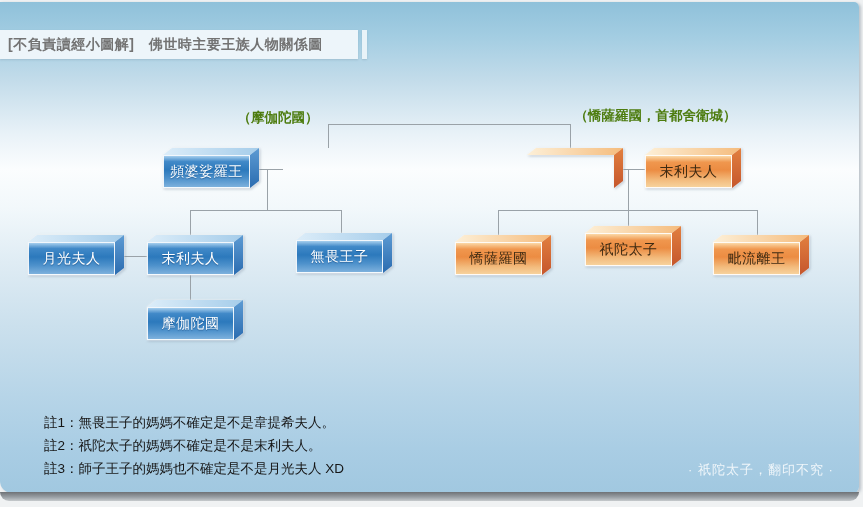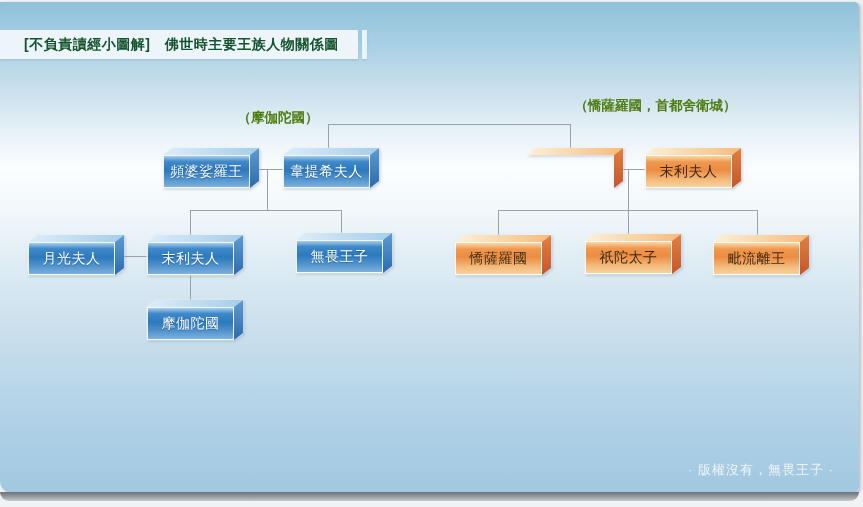--- a/index.html
+++ b/index.html
@@ -22,36 +22,36 @@
   .card-bottom-edge {
     position:absolute; left:0; top:492px; width:859px; height:9px;
     border-radius:0 0 14px 14px;
     background:linear-gradient(180deg,#6e7276 0%, #989ea3 55%, #c6cacd 100%);
   }
 
   
   .banner {
     position:absolute; left:0; top:30px; width:358px; height:29px;
     background:#edf5fa; box-shadow:0 1px 2px rgba(60,90,110,.18);
-    line-height:29px; padding-left:24px;
-    font-size:14px; font-weight:bold; letter-spacing:.5px; color:#14532d;
+    line-height:29px; padding-left:8px;
+    font-size:14px; font-weight:bold; letter-spacing:.5px; color:#737373;
     white-space:pre;
   }
   .banner-bar {
     position:absolute; left:362px; top:30px; width:5px; height:29px;
     background:#e9f3f8; box-shadow:0 1px 2px rgba(60,90,110,.18);
   }
 
   
   .region-label {
     position:absolute; font-size:13.5px; font-weight:bold; color:#4d7c0f;
     text-align:center; white-space:nowrap;
   }
   .label-magadha { left:223px; top:109px; width:110px; }
-  .label-kosala  { left:558px; top:97px; width:195px; }
+  .label-kosala  { left:558px; top:107px; width:195px; }
 
   
   .line { position:absolute; background:#9aa2a8; }
 
   
   .node {
     position:absolute; width:96px; height:40px;
     filter:drop-shadow(0 0 1px rgba(255,255,255,.95)) drop-shadow(1px 1px 1px rgba(80,100,125,.35));
   }
   .node .face-top  { position:absolute; left:0; top:0; width:96px; height:7px;
@@ -116,25 +116,20 @@
   <div class="line" style="left:628px;top:169px;width:1px;height:67px"></div>
   <div class="line" style="left:498px;top:210px;width:259px;height:1px"></div>
   <div class="line" style="left:498px;top:210px;width:1px;height:26px"></div>
   <div class="line" style="left:757px;top:210px;width:1px;height:26px"></div>
 
   <div class="node blue" style="left:163px;top:148px">
     <div class="face-top"></div>
     <div class="face-side"></div>
     <div class="face-front">頻婆娑羅王</div>
   </div>
-  <div class="node blue" style="left:283px;top:148px">
-    <div class="face-top"></div>
-    <div class="face-side"></div>
-    <div class="face-front">韋提希夫人</div>
-  </div>
   <div class="node blue" style="left:28px;top:235px">
     <div class="face-top"></div>
     <div class="face-side"></div>
     <div class="face-front">月光夫人</div>
   </div>
   <div class="node blue" style="left:147px;top:235px">
     <div class="face-top"></div>
     <div class="face-side"></div>
     <div class="face-front">末利夫人</div>
   </div>
@@ -156,26 +151,31 @@
   <div class="node orange" style="left:645px;top:148px">
     <div class="face-top"></div>
     <div class="face-side"></div>
     <div class="face-front">末利夫人</div>
   </div>
   <div class="node orange" style="left:455px;top:235px">
     <div class="face-top"></div>
     <div class="face-side"></div>
     <div class="face-front">憍薩羅國</div>
   </div>
-  <div class="node orange" style="left:585px;top:234px">
+  <div class="node orange" style="left:585px;top:226px">
     <div class="face-top"></div>
     <div class="face-side"></div>
     <div class="face-front">祇陀太子</div>
   </div>
   <div class="node orange" style="left:713px;top:235px">
     <div class="face-top"></div>
     <div class="face-side"></div>
     <div class="face-front">毗流離王</div>
   </div>
 
+  <div class="notes">
+    <div>註1：無畏王子的媽媽不確定是不是韋提希夫人。</div>
+    <div>註2：祇陀太子的媽媽不確定是不是末利夫人。</div>
+    <div>註3：師子王子的媽媽也不確定是不是月光夫人 XD</div>
+  </div>
 
-  <div class="copyright">· 版權沒有，無畏王子 ·</div>
+  <div class="copyright">· 祇陀太子，翻印不究 ·</div>
 </div>
 
 </body></html>

